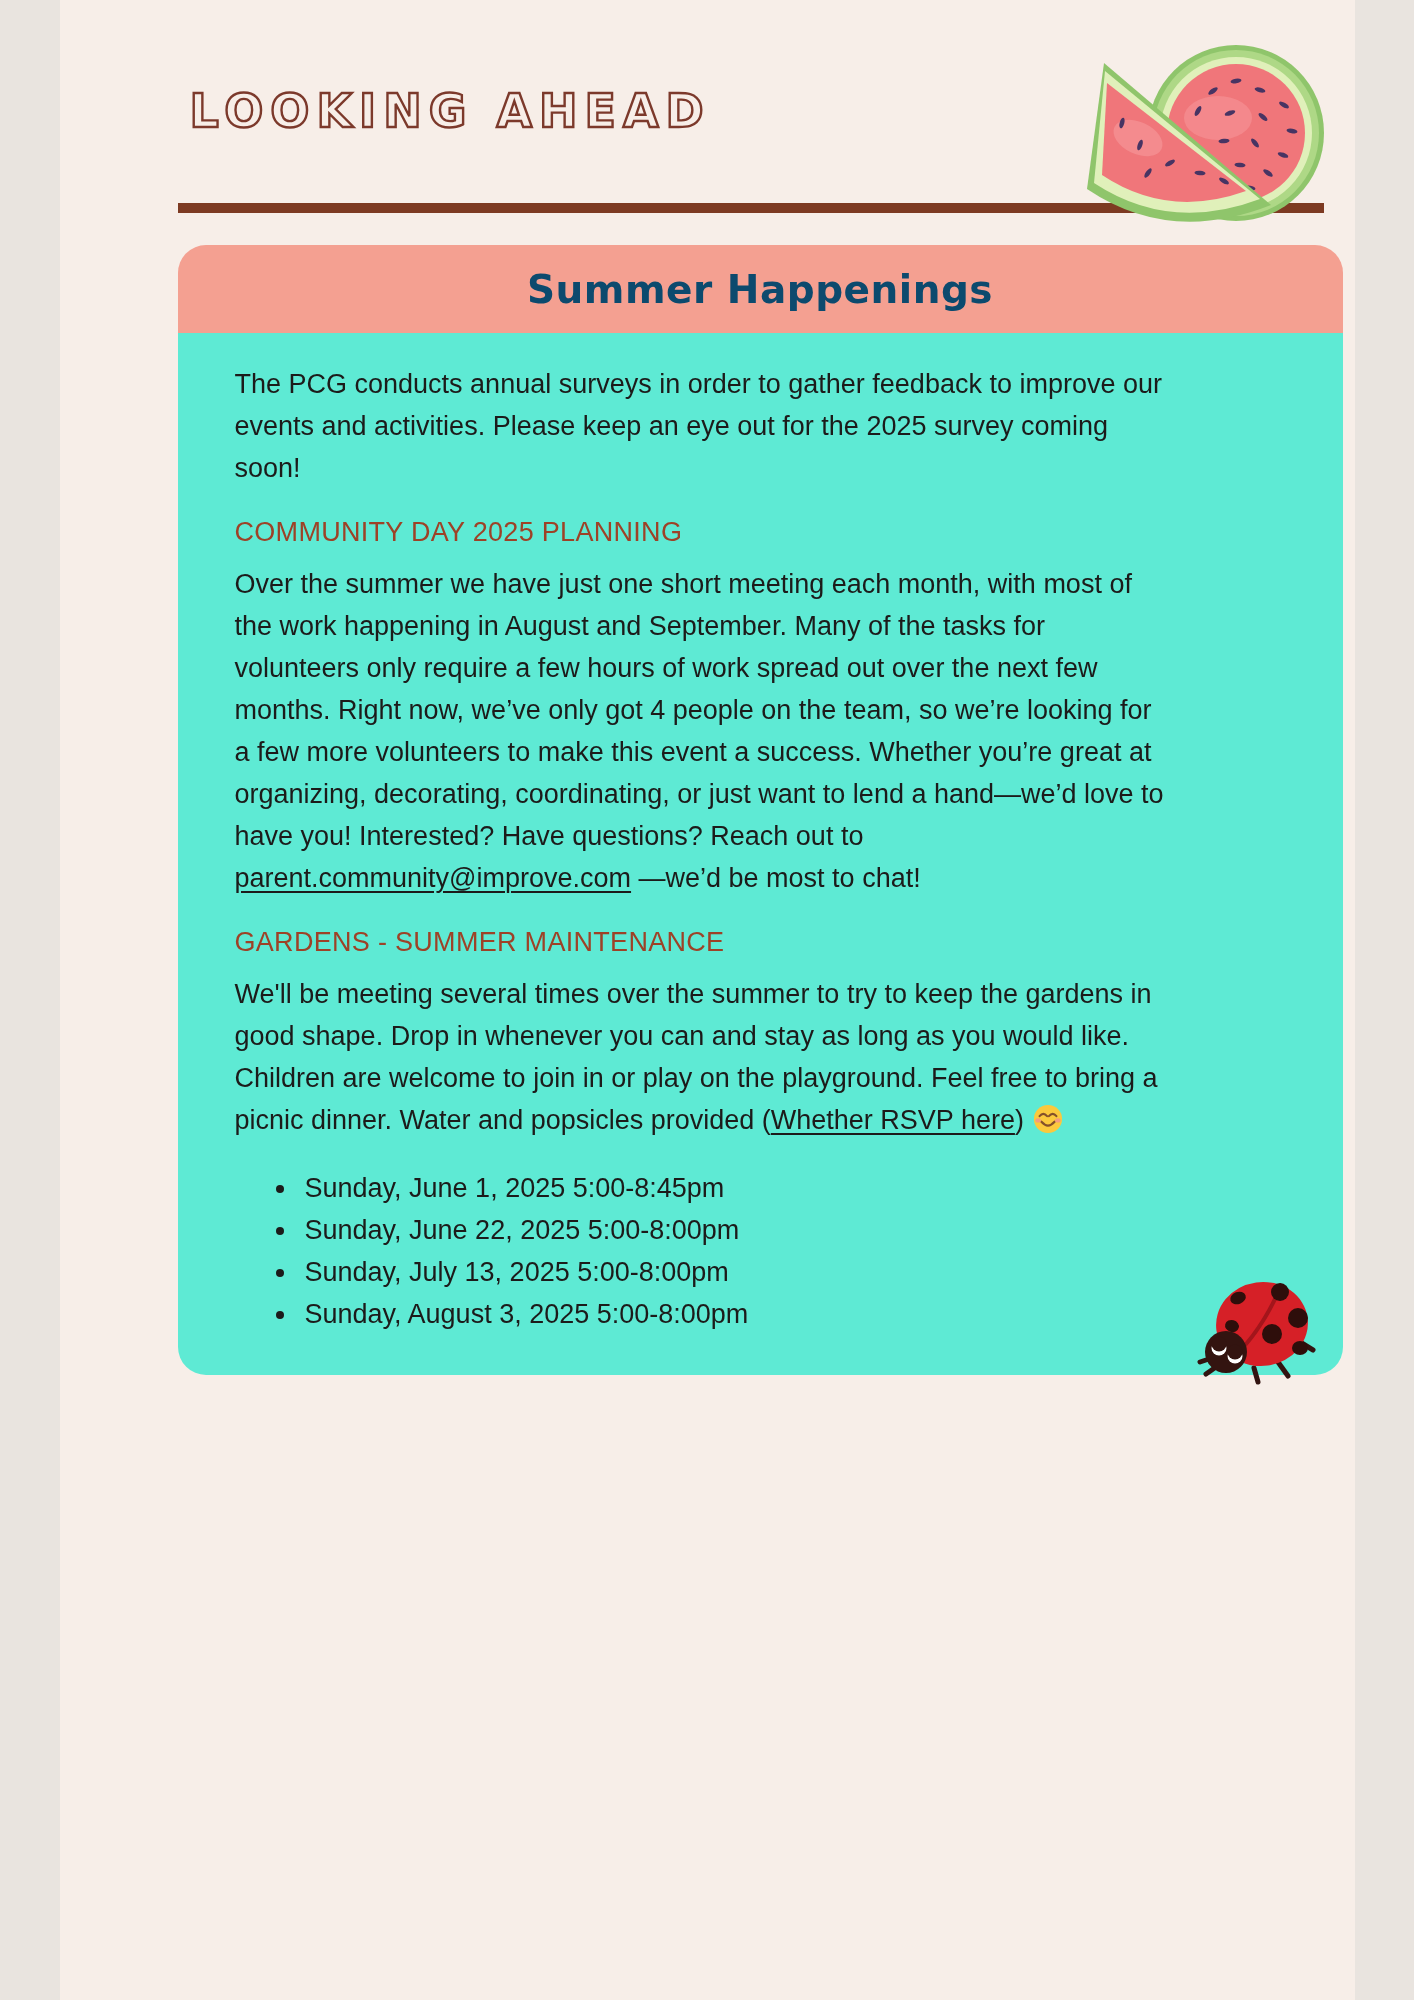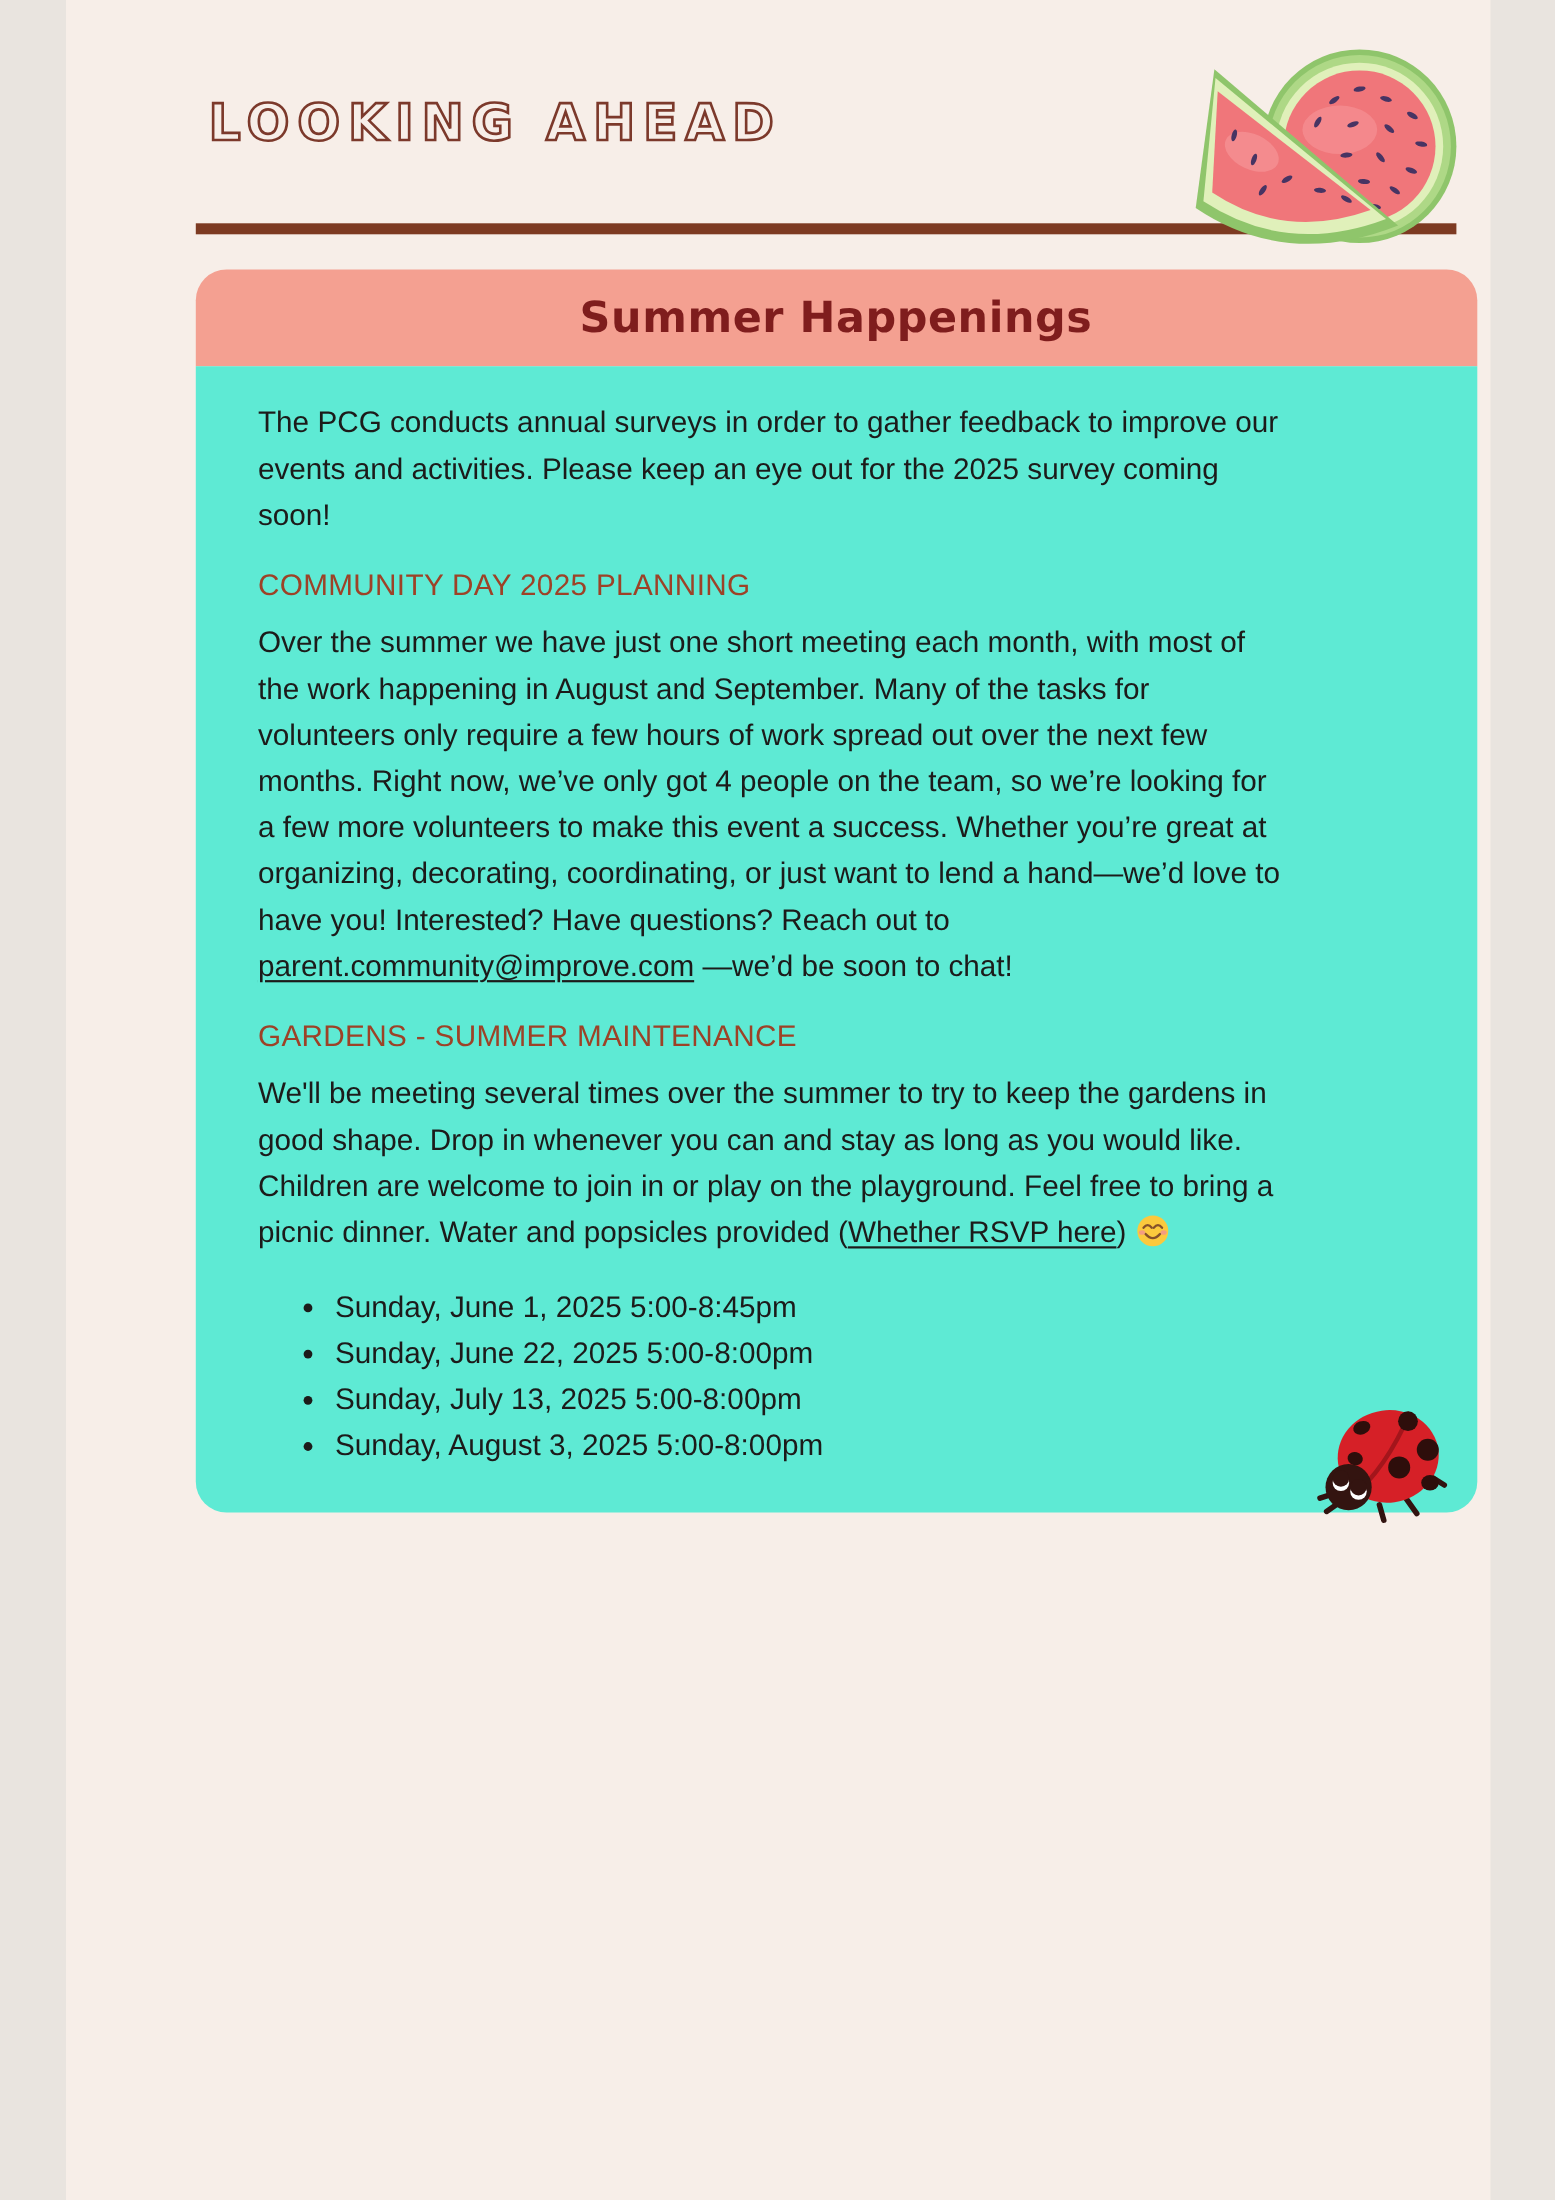--- a/index.html
+++ b/index.html
@@ -46,21 +46,21 @@
     height:88px;
     background:#f4a091;
     border-radius:28px 28px 0 0;
     display:flex; align-items:center; justify-content:center;
   }
   .card-header h1 {
     margin:0;
     font-family:"DejaVu Sans", sans-serif;
     font-size:39px;
     font-weight:bold;
-    color:#7f1d1d;
+    color:#0c4a6e;
     letter-spacing:0.5px;
   }
   .card-body {
     background:#5eead4;
     border-radius:0 0 28px 28px;
     min-height:1022px;
     box-sizing:border-box;
     padding:30px 57px 40px 57px;
     color:#1c1b1a;
     font-size:27px;
@@ -164,21 +164,21 @@
 soon!</p>
 
       <h2>COMMUNITY DAY 2025 PLANNING</h2>
       <p><span>Over the summer we have just one short meeting each month, with most of
 the work happening in August and September. Many of the tasks for
 volunteers only require a few hours of work spread out over the next few
 months. Right now, we’ve only got 4 people on the team, so we’re looking for
 a few more volunteers to make this event a success. Whether you’re great at
 organizing, decorating, coordinating, or just want to lend a hand—we’d love to
 have you! Interested? Have questions? Reach out to
-</span><a class="link">parent.community@improve.com</a><span> —we’d be soon to chat!</span></p>
+</span><a class="link">parent.community@improve.com</a><span> —we’d be most to chat!</span></p>
 
       <h2>GARDENS - SUMMER MAINTENANCE</h2>
       <p><span>We'll be meeting several times over the summer to try to keep the gardens in
 good shape. Drop in whenever you can and stay as long as you would like.
 Children are welcome to join in or play on the playground. Feel free to bring a
 picnic dinner. Water and popsicles provided (</span><a class="link">Whether RSVP here</a><span>) </span><svg class="emoji" viewBox="0 0 32 32">
             <circle cx="16" cy="16" r="15" fill="#fbc93d"></circle>
             <path d="M7,13 q4,-5 8,0" fill="none" stroke="#84502a" stroke-width="2.2" stroke-linecap="round"></path>
             <path d="M17,13 q4,-5 8,0" fill="none" stroke="#84502a" stroke-width="2.2" stroke-linecap="round"></path>
             <path d="M9,19 q7,8 14,0" fill="none" stroke="#84502a" stroke-width="2.4" stroke-linecap="round"></path>

